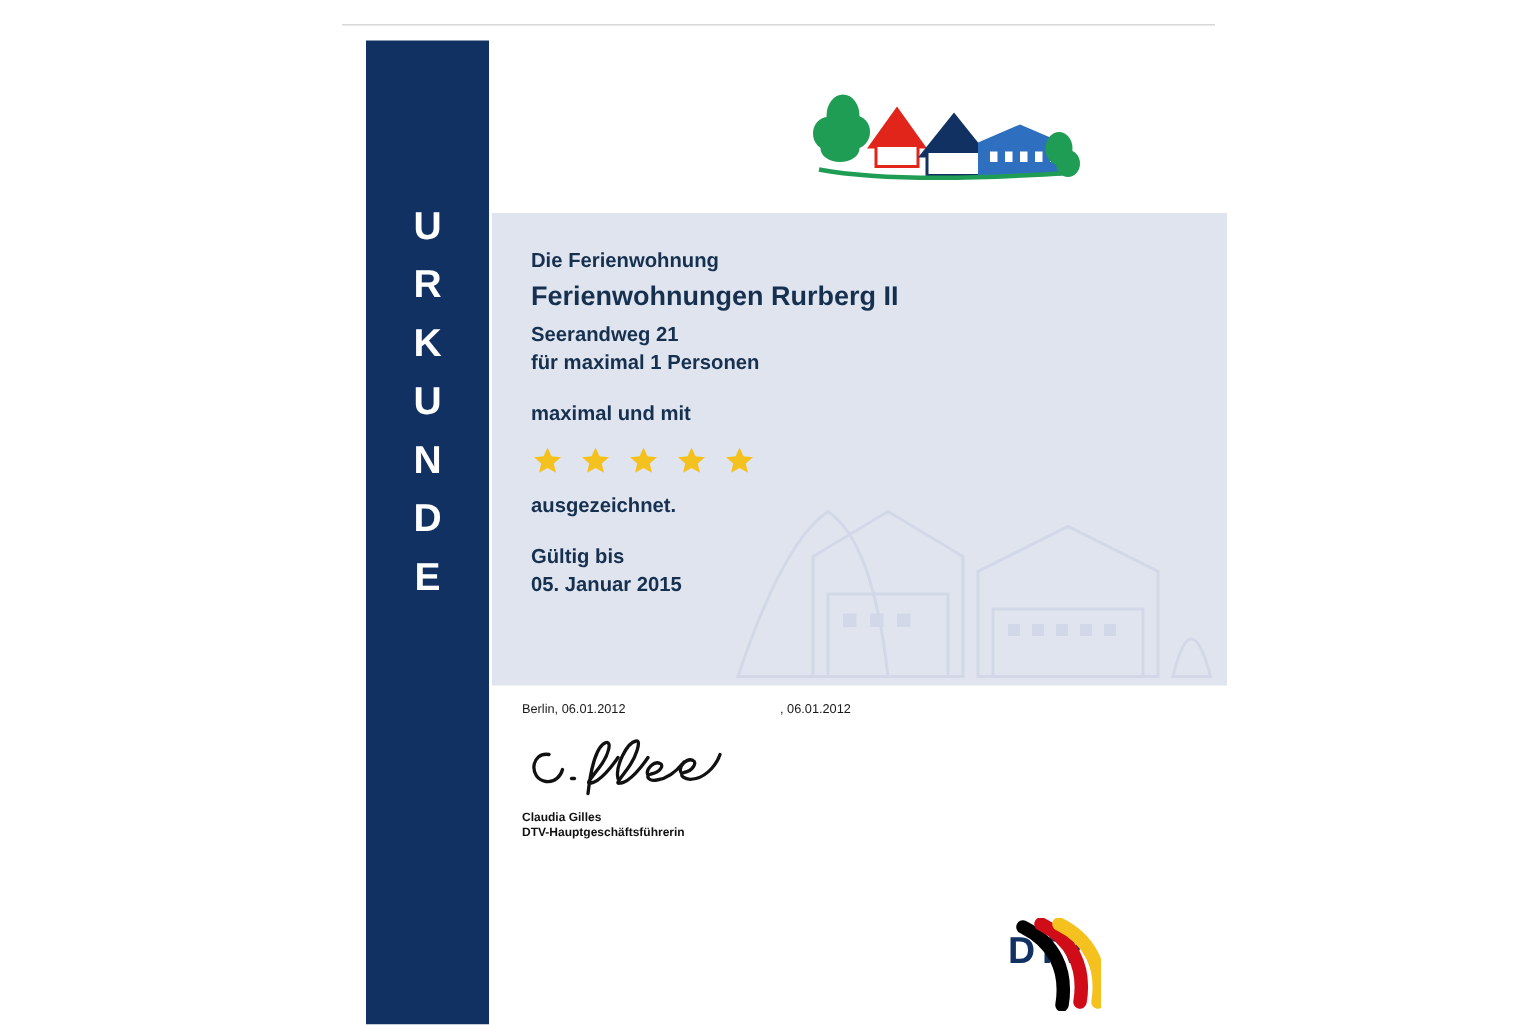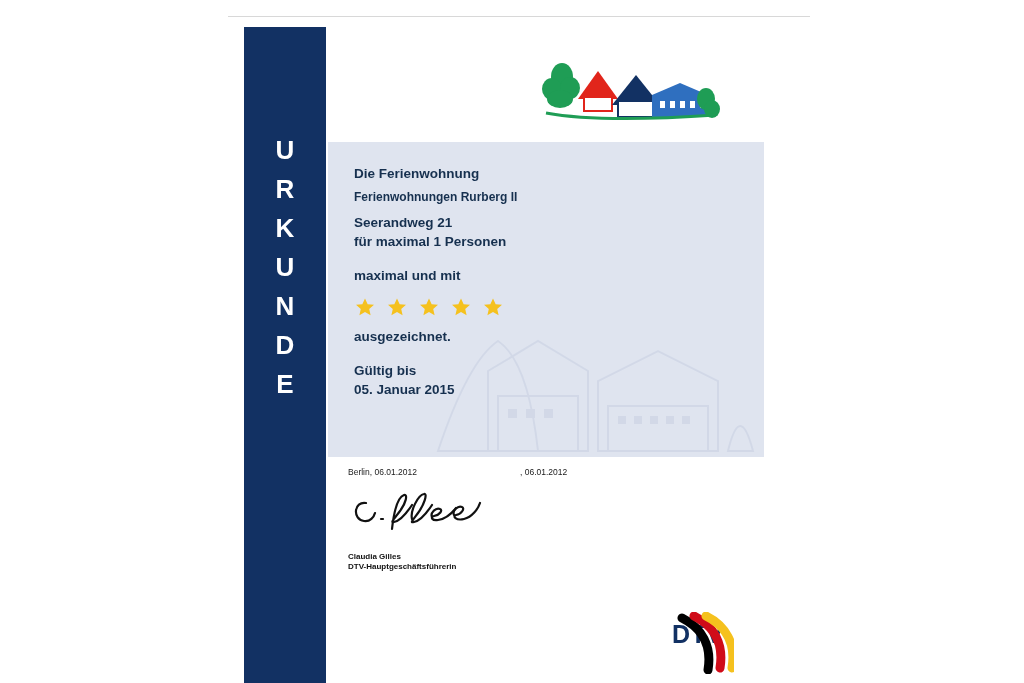--- a/index.html
+++ b/index.html
@@ -68,21 +68,21 @@
     top: 28px;
     width: 180px;
     height: 75px;
   }
 
   
   #info-panel {
     position: absolute;
     left: 84px;
     top: 115px;
-    width: 436px;
+    width: 490px;
     height: 315px;
     background: #dfe4ef;
     overflow: hidden;
   }
   
   #panel-watermark {
     position: absolute;
     right: 6px;
     bottom: -4px;
     width: 330px;
@@ -97,21 +97,21 @@
     right: 10px;
     color: #16304f;
   }
   .line-sm {
     font-size: 13.5px;
     font-weight: bold;
     line-height: 19px;
     color: #16304f;
   }
   .line-big {
-    font-size: 12px;
+    font-size: 18px;
     font-weight: bold;
     line-height: 26px;
     color: #16304f;
     margin: 1px 0 3px 0;
   }
   .gap {
     height: 15px;
   }
   #stars {
     margin: 10px 0 6px 0;
@@ -150,21 +150,21 @@
   #signature {
     position: absolute;
     left: 104px;
     top: 462px;
     width: 140px;
     height: 48px;
   }
   #signer {
     position: absolute;
     left: 104px;
-    top: 525px;
+    top: 513px;
     font-size: 8px;
     font-weight: bold;
     line-height: 10px;
     color: #111111;
   }
 
   
   #dtv-logo {
     position: absolute;
     left: 380px;

